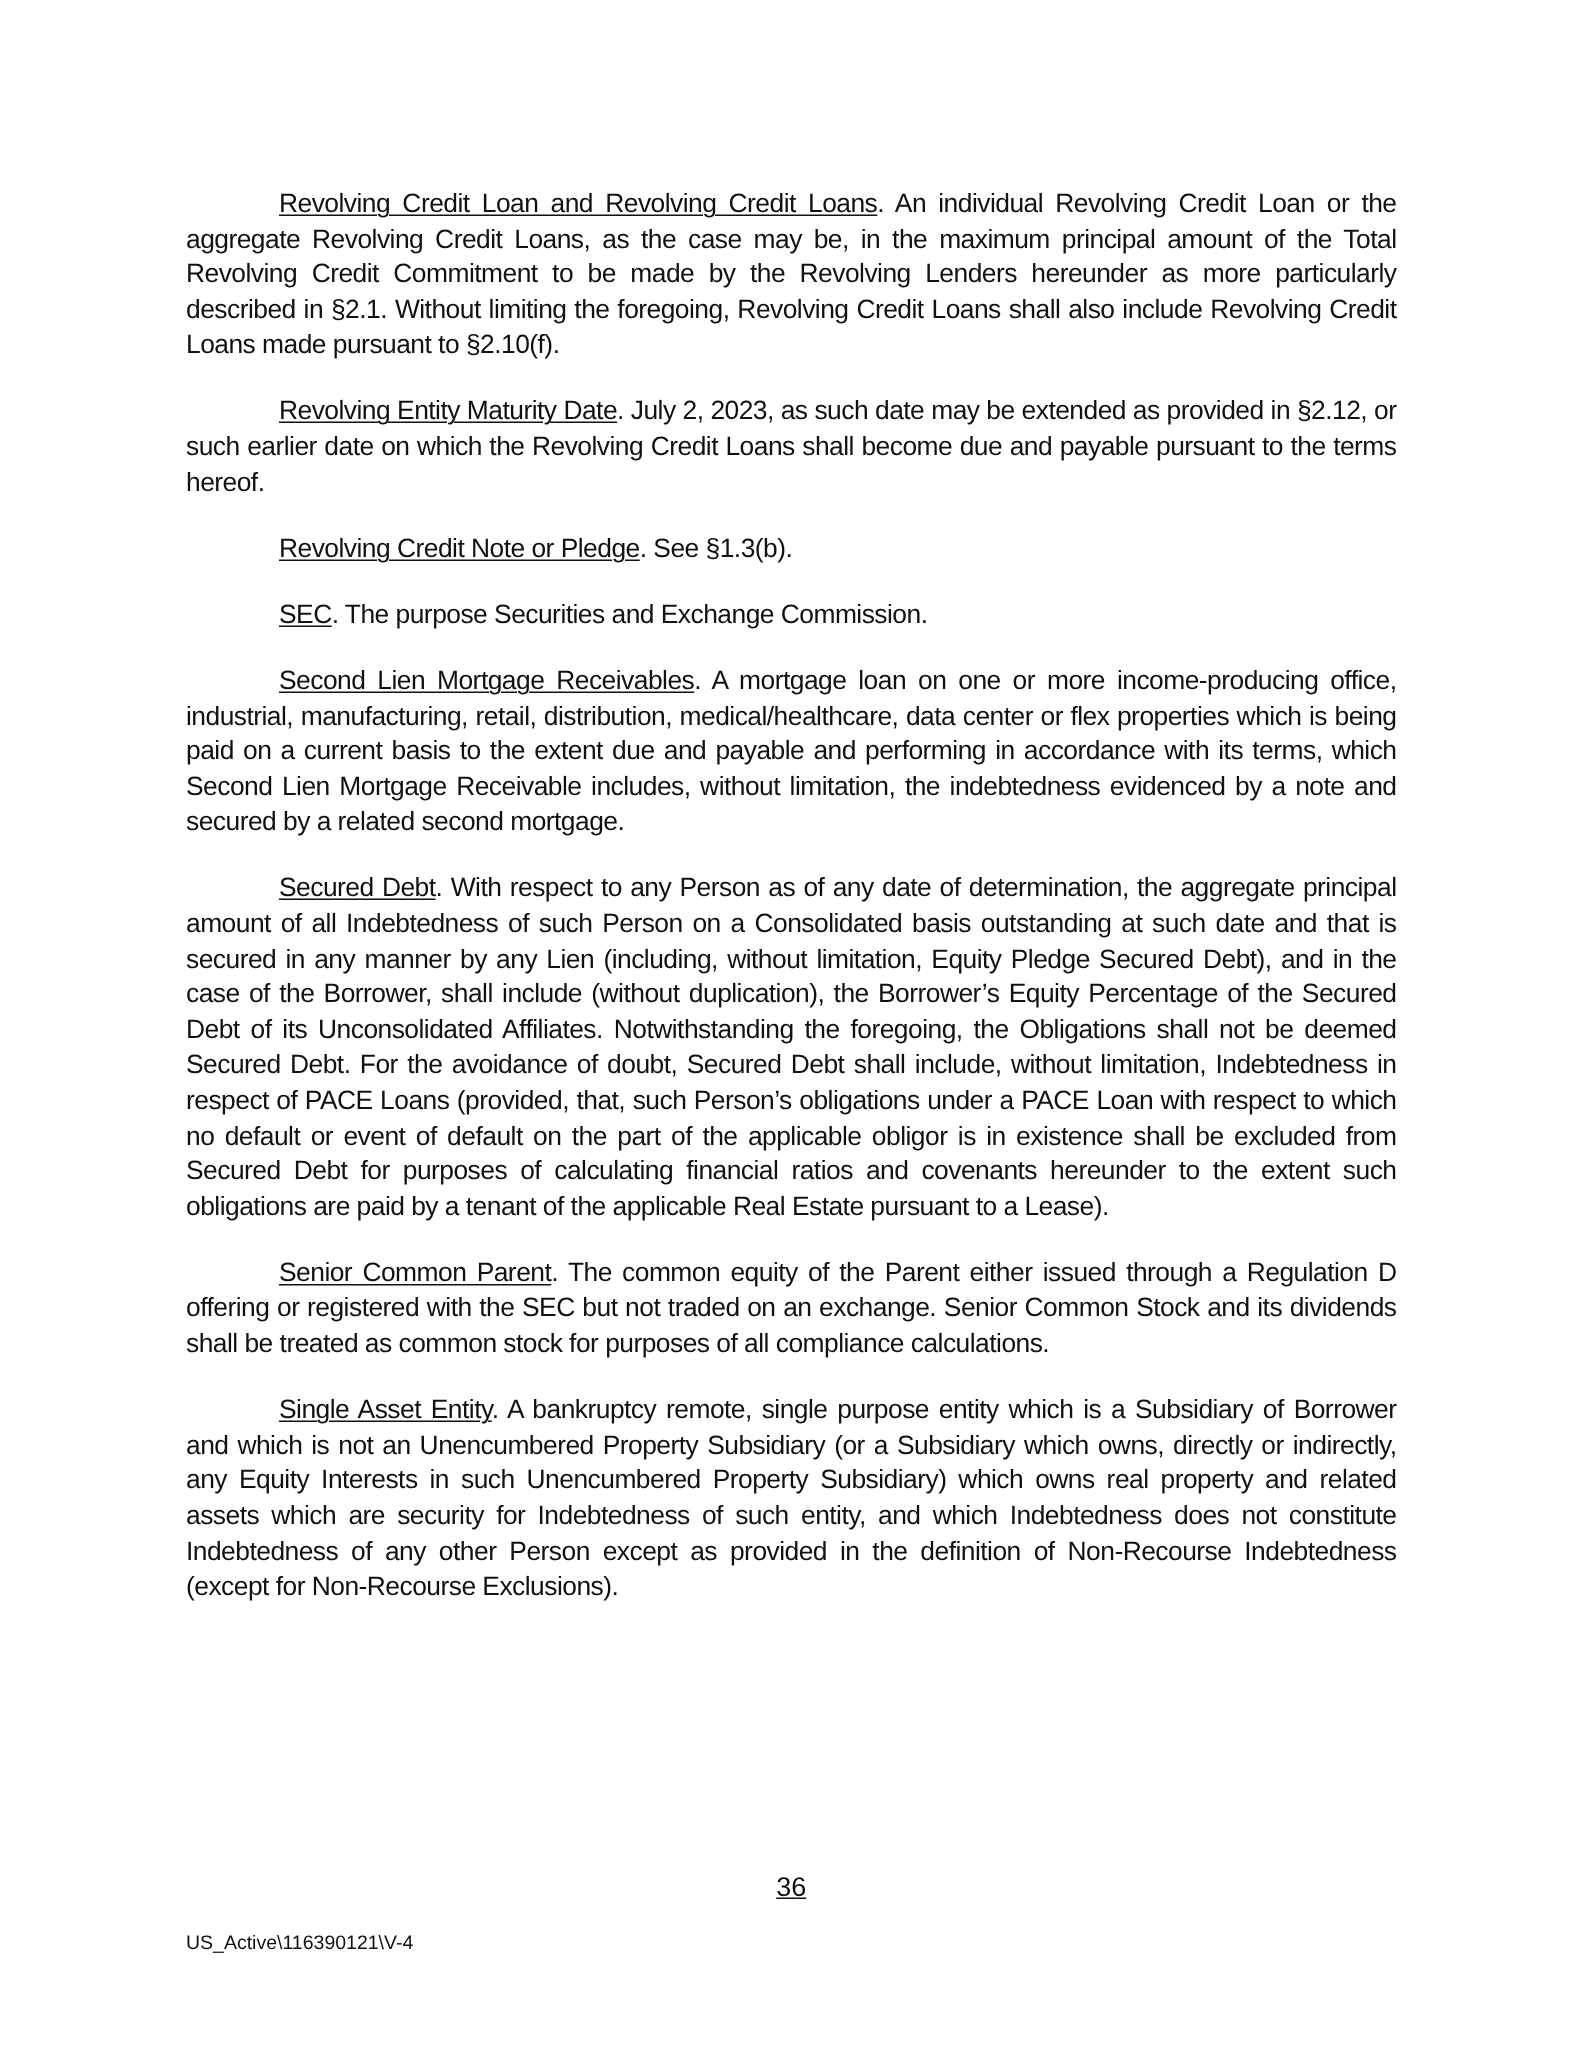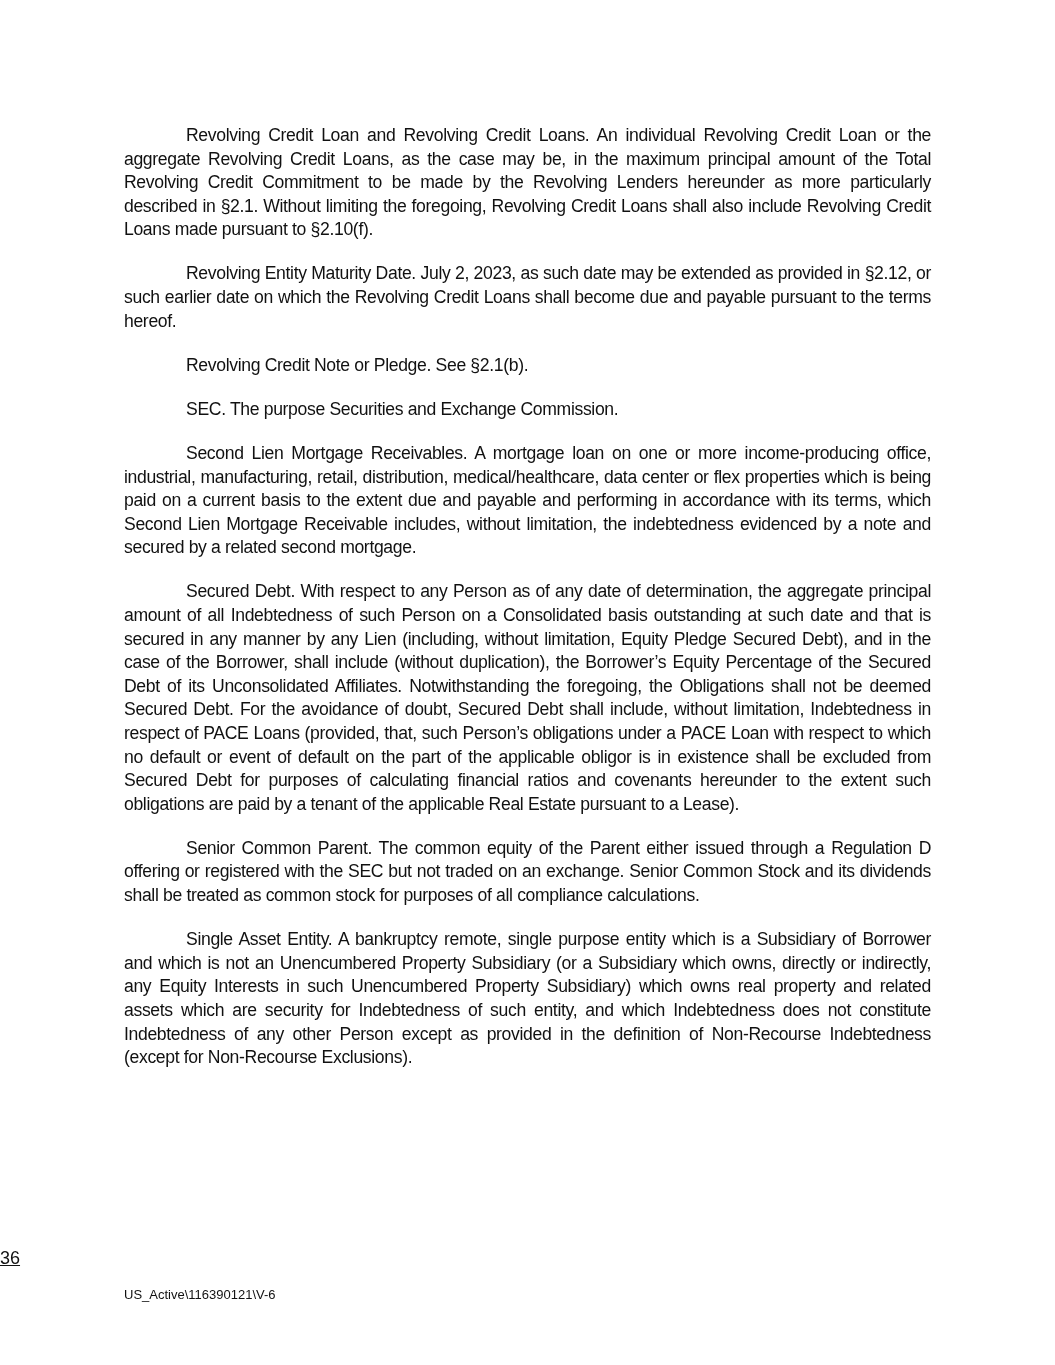--- a/index.html
+++ b/index.html
@@ -13,51 +13,51 @@
     position: absolute; left: 124px; top: 124px; width: 807px;
     font-size: 17.6px; line-height: 23.6px;
     letter-spacing: -0.35px;
   }
   .para {
     margin: 0 0 20.5px 0;
     text-indent: 62px;
     text-align: justify;
   }
   .para.short { margin-bottom: 20.5px; }
-  .term { text-underline-offset: 2px; text-decoration-thickness: 1px; }
+  .term { text-decoration: underline; text-underline-offset: 2px; text-decoration-thickness: 1px; }
   .page-number {
     position: absolute; left: 0; width: 1055px; top: 1248px;
-    font-size: 18px; color: #111; text-decoration: underline;
+    text-align: center; font-size: 18px; color: #111; text-decoration: underline;
   }
   .footer-id {
     position: absolute; left: 124px; top: 1287px;
     font-size: 13px; color: #111; letter-spacing: 0px;
   }
 </style>
 </head>
 <body>
 
 <div class="page">
   <div class="body-text">
 
     <p class="para"><span class="term">Revolving Credit Loan and Revolving Credit Loans</span><span>.  </span><span>An individual Revolving Credit Loan or the aggregate Revolving Credit Loans, as the case may be, in the maximum principal amount of the Total Revolving Credit Commitment to be made by the Revolving Lenders hereunder as more particularly described in §2.1.  Without limiting the foregoing, Revolving Credit Loans shall also include Revolving Credit Loans made pursuant to §2.10(f).</span></p>
 
     <p class="para"><span class="term">Revolving Entity Maturity Date</span><span>.  </span><span>July 2, 2023, as such date may be extended as provided in §2.12, or such earlier date on which the Revolving Credit Loans shall become due and payable pursuant to the terms hereof.</span></p>
 
-    <p class="para short"><span class="term">Revolving Credit Note or Pledge</span><span>.  </span><span>See §2.1(b).</span></p>
+    <p class="para short"><span class="term">Revolving Credit Note or Pledge</span><span>.  </span><span>See §1.3(b).</span></p>
 
 
 
     <p class="para short"><span class="term">SEC</span><span>.  </span><span>The purpose Securities and Exchange Commission.</span></p>
 
     <p class="para"><span class="term">Second Lien Mortgage Receivables</span><span>.  </span><span>A mortgage loan on one or more income-producing office, industrial, manufacturing, retail, distribution, medical/healthcare, data center or flex properties which is being paid on a current basis to the extent due and payable and performing in accordance with its terms, which Second Lien Mortgage Receivable includes, without limitation, the indebtedness evidenced by a note and secured by a related second mortgage.</span></p>
 
     <p class="para"><span class="term">Secured Debt</span><span>.  </span><span>With respect to any Person as of any date of determination, the aggregate principal amount of all Indebtedness of such Person on a Consolidated basis outstanding at such date and that is secured in any manner by any Lien (including, without limitation, Equity Pledge Secured Debt), and in the case of the Borrower, shall include (without duplication), the Borrower’s Equity Percentage of the Secured Debt of its Unconsolidated Affiliates.  Notwithstanding the foregoing, the Obligations shall not be deemed Secured Debt.  For the avoidance of doubt, Secured Debt shall include, without limitation, Indebtedness in respect of PACE Loans (provided, that, such Person’s obligations under a PACE Loan with respect to which no default or event of default on the part of the applicable obligor is in existence shall be excluded from Secured Debt for purposes of calculating financial ratios and covenants hereunder to the extent such obligations are paid by a tenant of the applicable Real Estate pursuant to a Lease).</span></p>
 
     <p class="para"><span class="term">Senior Common Parent</span><span>.  </span><span>The common equity of the Parent either issued through a Regulation D offering or registered with the SEC but not traded on an exchange.  Senior Common Stock and its dividends shall be treated as common stock for purposes of all compliance calculations.</span></p>
 
     <p class="para"><span class="term">Single Asset Entity</span><span>.  </span><span>A bankruptcy remote, single purpose entity which is a Subsidiary of Borrower and which is not an Unencumbered Property Subsidiary (or a Subsidiary which owns, directly or indirectly, any Equity Interests in such Unencumbered Property Subsidiary) which owns real property and related assets which are security for Indebtedness of such entity, and which Indebtedness does not constitute Indebtedness of any other Person except as provided in the definition of Non-Recourse Indebtedness (except for Non-Recourse Exclusions).</span></p>
 
   </div>
 
   <div class="page-number">36</div>
-  <div class="footer-id">US_Active\116390121\V-6</div>
+  <div class="footer-id">US_Active\116390121\V-4</div>
 </div>
 
 </body></html>

